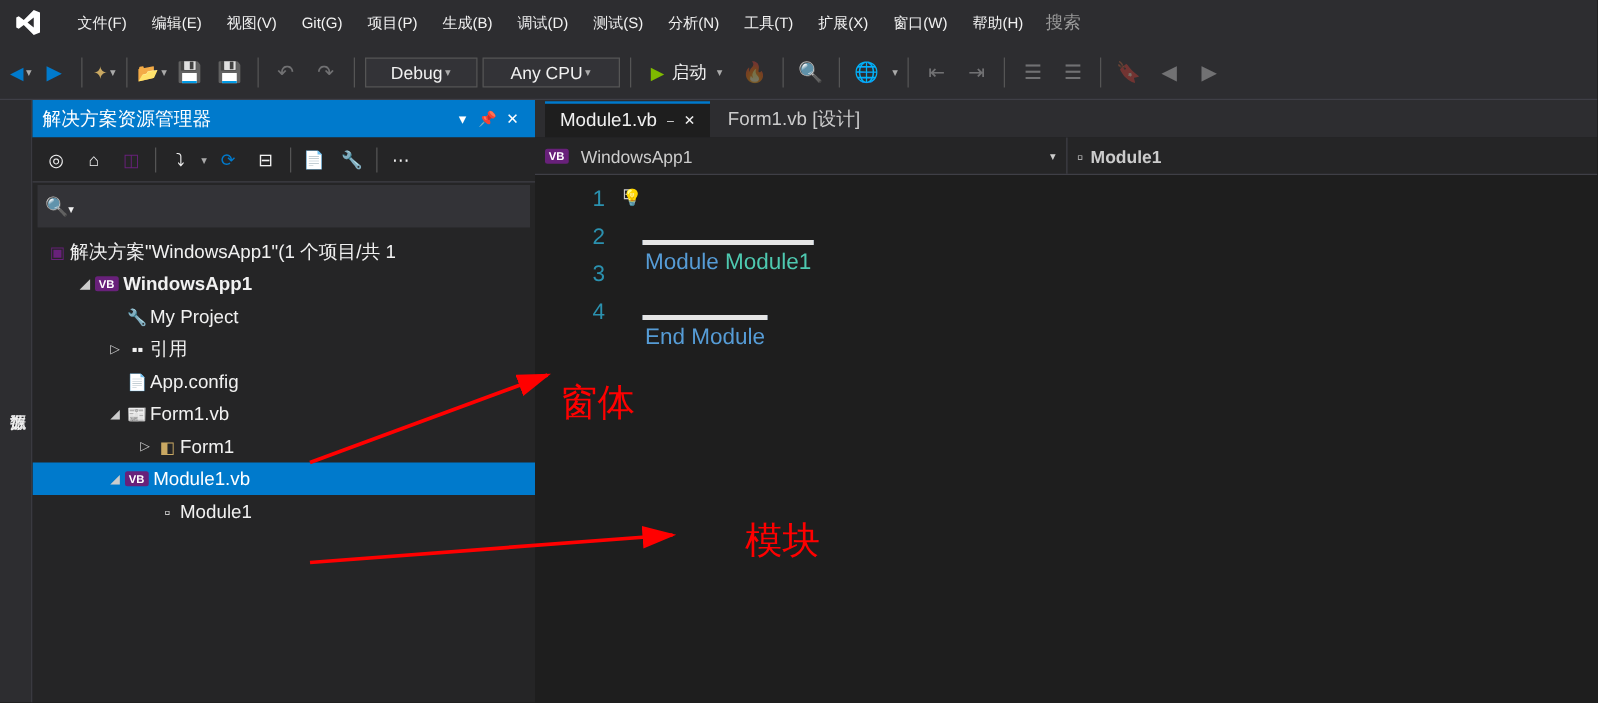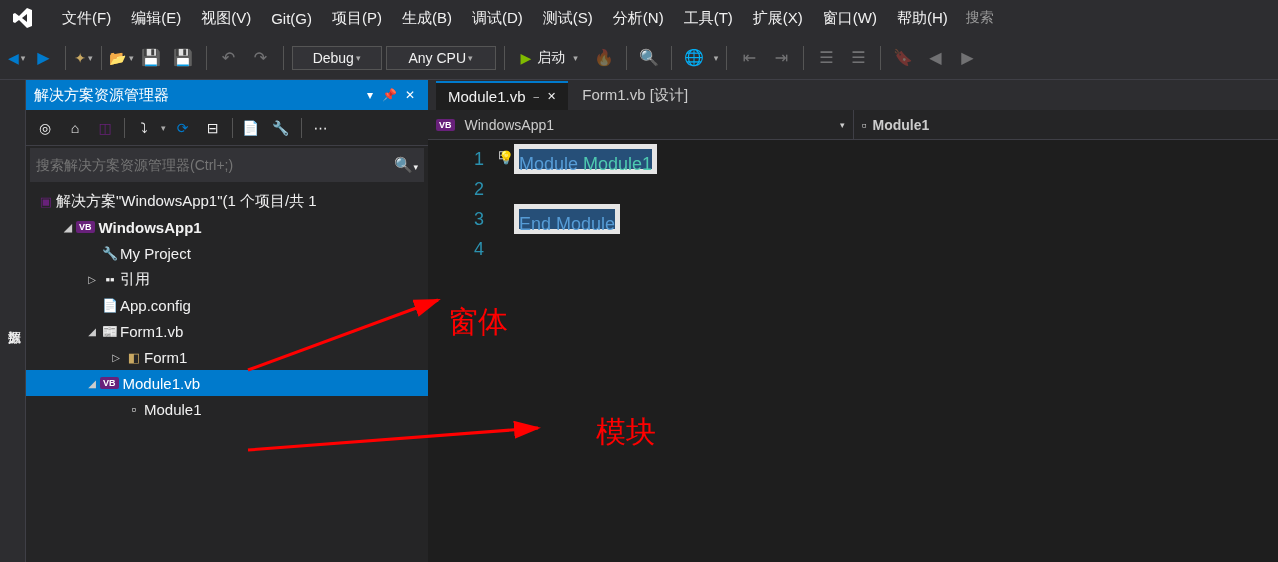--- a/index.html
+++ b/index.html
@@ -1,20 +1,20 @@
 <!DOCTYPE html>
 <html><head>
 <meta charset="utf-8">
 <style>
 * { margin: 0; padding: 0; box-sizing: border-box; font-family: "Microsoft YaHei", "Segoe UI", sans-serif; }
 body { background: #1e1e1e; color: #f1f1f1; width: 1278px; height: 562px; overflow: hidden; font-size: 14px; }
 
 .menubar { height: 36px; background: #2d2d30; display: flex; align-items: center; padding: 0 8px; }
 .vs-logo { width: 28px; height: 28px; margin-right: 16px; display: flex; align-items: center; justify-content: center; }
-.menubar .item { padding: 2px 10px; color: #f1f1f1; font-size: 15px; height: 100%; display: flex; align-items: center; }
+.menubar .item { padding: 2px 10px; color: #f1f1f1; font-size: 12px; height: 100%; display: flex; align-items: center; }
 .searchbox { margin-left: 8px; color: #999; font-size: 14px; }
 
 .toolbar { height: 44px; background: #2d2d30; display: flex; align-items: center; padding: 0 8px; gap: 4px; border-bottom: 1px solid #3f3f46; }
 .tb-btn { width: 28px; height: 28px; display: flex; align-items: center; justify-content: center; color: #f1f1f1; font-size: 16px; }
 .tb-sep { width: 1px; height: 24px; background: #555; margin: 0 4px; }
 .tb-drop { display: flex; align-items: center; color: #f1f1f1; }
 .tb-arrow { font-size: 9px; color: #aaa; margin-left: 2px; }
 .tb-select { background: #333337; border: 1px solid #555; color: #f1f1f1; padding: 3px 8px; min-width: 90px; display: flex; justify-content: center; align-items: center; }
 .tb-start { display: flex; align-items: center; gap: 6px; color: #f1f1f1; padding: 0 8px; }
 .play { color: #7fba00; font-size: 14px; }
@@ -59,21 +59,21 @@
 
 .code-area { flex: 1; display: flex; font-family: "Consolas", monospace; font-size: 18px; position: relative; }
 .gutter { width: 64px; text-align: right; padding-right: 8px; color: #2b91af; line-height: 30px; padding-top: 4px; }
 .lightbulb { position: absolute; left: 70px; top: 10px; font-size: 13px; }
 .fold { width: 22px; padding-top: 8px; color: #ccc; font-size: 12px; text-align: center; }
 .code-lines { flex: 1; padding-top: 4px; line-height: 30px; }
 .code-line { height: 30px; display: flex; }
 .kw { color: #569cd6; }
 .ident { color: #4ec9b0; }
 .sel { background: #264f78; }
-.sel-box { border: 5px solid #e5e5e5; }
+.sel-box { border: 2px solid #e5e5e5; margin-top: 48px; }
 
 .annotation { position: absolute; color: #ff0000; font-size: 30px; font-weight: normal; pointer-events: none; font-family: "SimSun", serif; }
 .arrow { position: absolute; pointer-events: none; }
 </style>
 </head>
 <body>
 
 <div class="menubar">
   <div class="vs-logo">
     <svg width="24" height="24" viewBox="0 0 24 24">
@@ -176,21 +176,20 @@
       <span style="font-size:9px;color:#aaa">▾</span>
       <div class="pt-btn" style="color:#007acc">⟳</div>
       <div class="pt-btn">⊟</div>
       <div class="pt-sep"></div>
       <div class="pt-btn">📄</div>
       <div class="pt-btn">🔧</div>
       <div class="pt-sep"></div>
       <div class="pt-btn">⋯</div>
     </div>
     <div class="panel-search">
-      <input placeholder="搜索解决方案资源管理器(Ctrl+;)" style="">
       <span class="mag">🔍<span style="font-size:9px">▾</span></span>
     </div>
     <div class="tree">
       <div class="tree-row">
         <span class="ic" style="color:#68217a">▣</span>
         <span>解决方案"WindowsApp1"(1 个项目/共 1</span>
       </div>
       <div class="tree-row bold indent1">
         <span class="exp">◢</span>
         <span class="vb-badge">VB</span>

